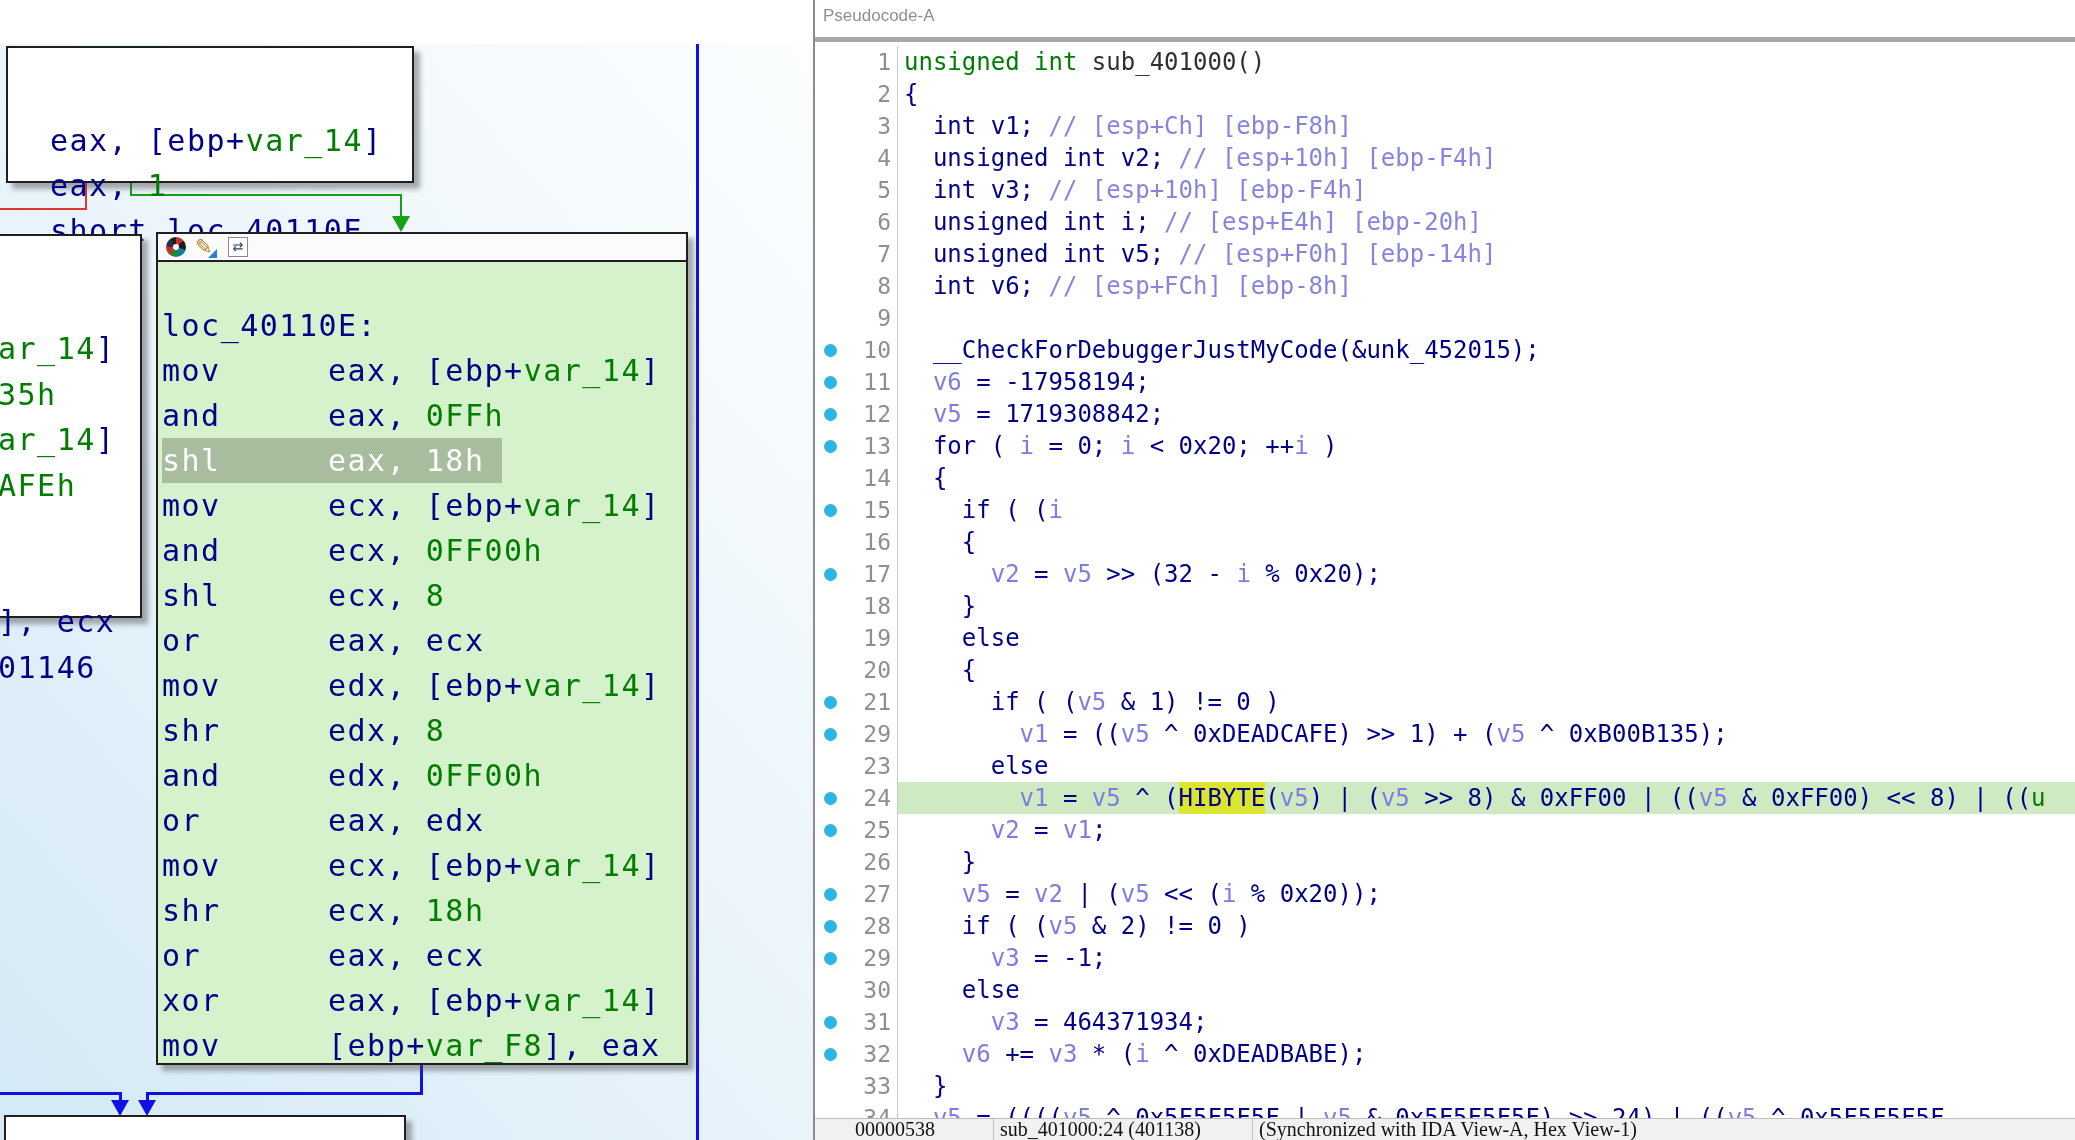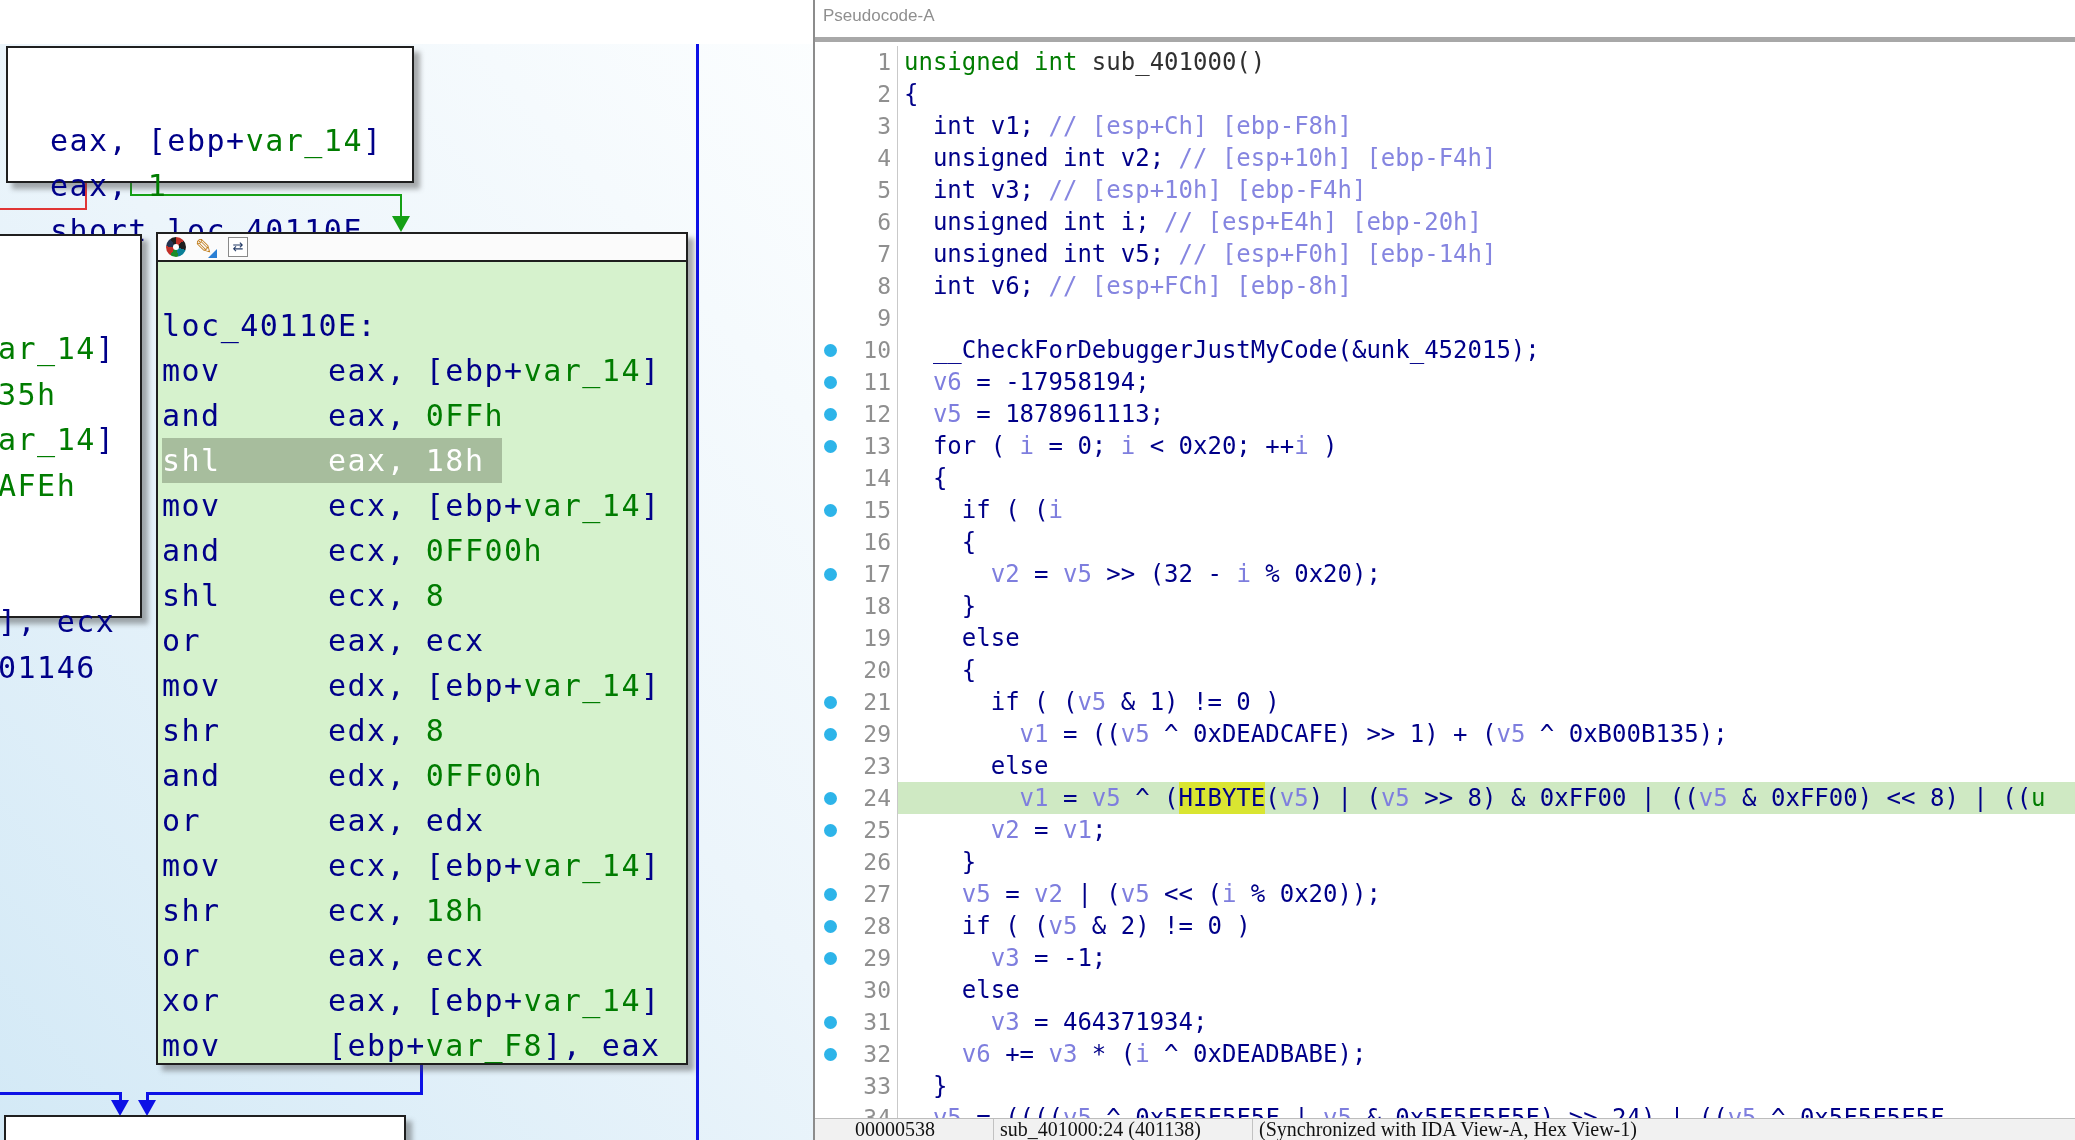--- a/index.html
+++ b/index.html
@@ -163,21 +163,21 @@
         <div class="pc-line"><div class="bp-cell"></div><div class="num">2</div><div class="codecell"><span class="tk-k">{</span></div></div>
         <div class="pc-line"><div class="bp-cell"></div><div class="num">3</div><div class="codecell"><span class="tk-k">  int v1; </span><span class="tk-c">// [esp+Ch] [ebp-F8h]</span></div></div>
         <div class="pc-line"><div class="bp-cell"></div><div class="num">4</div><div class="codecell"><span class="tk-k">  unsigned int v2; </span><span class="tk-c">// [esp+10h] [ebp-F4h]</span></div></div>
         <div class="pc-line"><div class="bp-cell"></div><div class="num">5</div><div class="codecell"><span class="tk-k">  int v3; </span><span class="tk-c">// [esp+10h] [ebp-F4h]</span></div></div>
         <div class="pc-line"><div class="bp-cell"></div><div class="num">6</div><div class="codecell"><span class="tk-k">  unsigned int i; </span><span class="tk-c">// [esp+E4h] [ebp-20h]</span></div></div>
         <div class="pc-line"><div class="bp-cell"></div><div class="num">7</div><div class="codecell"><span class="tk-k">  unsigned int v5; </span><span class="tk-c">// [esp+F0h] [ebp-14h]</span></div></div>
         <div class="pc-line"><div class="bp-cell"></div><div class="num">8</div><div class="codecell"><span class="tk-k">  int v6; </span><span class="tk-c">// [esp+FCh] [ebp-8h]</span></div></div>
         <div class="pc-line"><div class="bp-cell"></div><div class="num">9</div><div class="codecell"></div></div>
         <div class="pc-line"><div class="bp-cell"><span class="bp-dot"></span></div><div class="num">10</div><div class="codecell"><span class="tk-k">  __CheckForDebuggerJustMyCode(&amp;unk_452015);</span></div></div>
         <div class="pc-line"><div class="bp-cell"><span class="bp-dot"></span></div><div class="num">11</div><div class="codecell"><span class="tk-k">  </span><span class="tk-v">v6</span><span class="tk-k"> = -17958194;</span></div></div>
-        <div class="pc-line"><div class="bp-cell"><span class="bp-dot"></span></div><div class="num">12</div><div class="codecell"><span class="tk-k">  </span><span class="tk-v">v5</span><span class="tk-k"> = 1878961113;</span></div></div>
+        <div class="pc-line"><div class="bp-cell"><span class="bp-dot"></span></div><div class="num">12</div><div class="codecell"><span class="tk-k">  </span><span class="tk-v">v5</span><span class="tk-k"> = 1719308842;</span></div></div>
         <div class="pc-line"><div class="bp-cell"><span class="bp-dot"></span></div><div class="num">13</div><div class="codecell"><span class="tk-k">  for ( </span><span class="tk-v">i</span><span class="tk-k"> = 0; </span><span class="tk-v">i</span><span class="tk-k"> &lt; 0x20; ++</span><span class="tk-v">i</span><span class="tk-k"> )</span></div></div>
         <div class="pc-line"><div class="bp-cell"></div><div class="num">14</div><div class="codecell"><span class="tk-k">  {</span></div></div>
         <div class="pc-line"><div class="bp-cell"><span class="bp-dot"></span></div><div class="num">15</div><div class="codecell"><span class="tk-k">    if ( (</span><span class="tk-v">i</span></div></div>
         <div class="pc-line"><div class="bp-cell"></div><div class="num">16</div><div class="codecell"><span class="tk-k">    {</span></div></div>
         <div class="pc-line"><div class="bp-cell"><span class="bp-dot"></span></div><div class="num">17</div><div class="codecell"><span class="tk-k">      </span><span class="tk-v">v2</span><span class="tk-k"> = </span><span class="tk-v">v5</span><span class="tk-k"> &gt;&gt; (32 - </span><span class="tk-v">i</span><span class="tk-k"> % 0x20);</span></div></div>
         <div class="pc-line"><div class="bp-cell"></div><div class="num">18</div><div class="codecell"><span class="tk-k">    }</span></div></div>
         <div class="pc-line"><div class="bp-cell"></div><div class="num">19</div><div class="codecell"><span class="tk-k">    else</span></div></div>
         <div class="pc-line"><div class="bp-cell"></div><div class="num">20</div><div class="codecell"><span class="tk-k">    {</span></div></div>
         <div class="pc-line"><div class="bp-cell"><span class="bp-dot"></span></div><div class="num">21</div><div class="codecell"><span class="tk-k">      if ( (</span><span class="tk-v">v5</span><span class="tk-k"> &amp; 1) != 0 )</span></div></div>
         <div class="pc-line"><div class="bp-cell"><span class="bp-dot"></span></div><div class="num">29</div><div class="codecell"><span class="tk-k">        </span><span class="tk-v">v1</span><span class="tk-k"> = ((</span><span class="tk-v">v5</span><span class="tk-k"> ^ 0xDEADCAFE) &gt;&gt; 1) + (</span><span class="tk-v">v5</span><span class="tk-k"> ^ 0xB00B135);</span></div></div>

